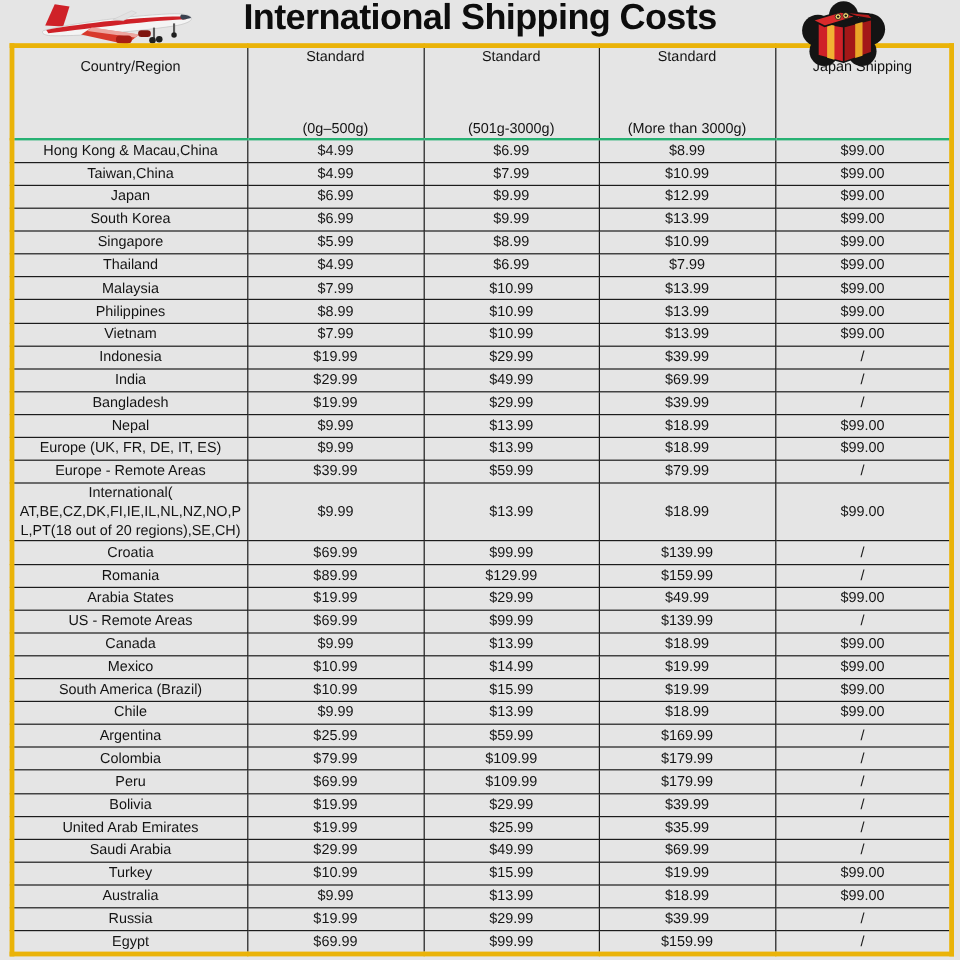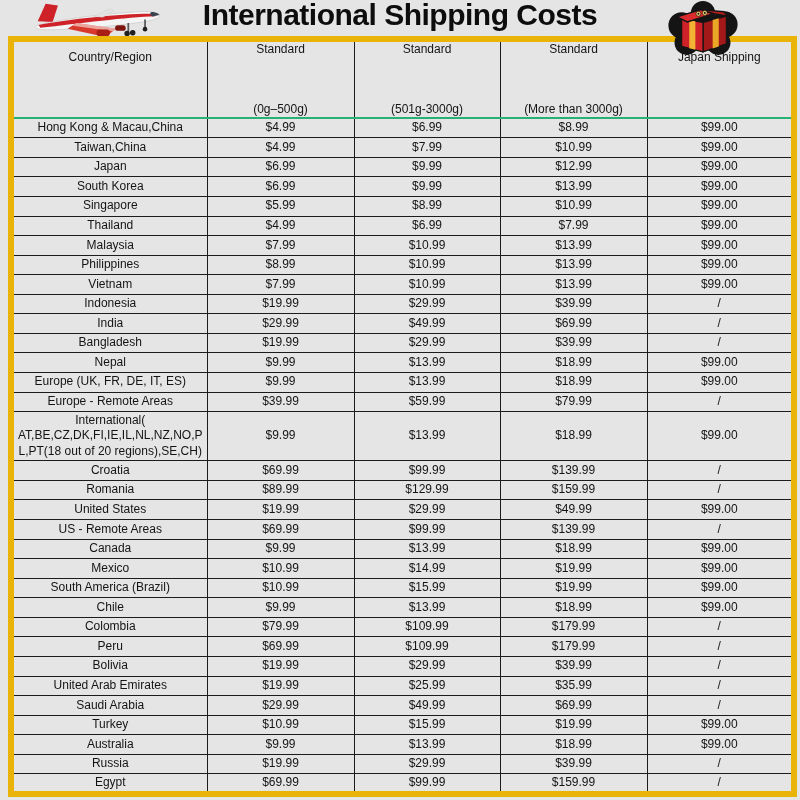--- a/index.html
+++ b/index.html
@@ -5,21 +5,21 @@
   html,body{margin:0;padding:0;background:#fff;}
   .stage{position:relative;width:800px;height:800px;background:#e5e5e5;overflow:hidden;
          font-family:"Liberation Sans", sans-serif;color:#111;}
   .page-title{position:absolute;left:0;top:-2px;width:800px;text-align:center;
          font-size:30px;font-weight:800;letter-spacing:-0.5px;color:#0d0d0d;}
   .plane{position:absolute;left:18px;top:1px;width:152px;height:44px;}
   .gift{position:absolute;left:656px;top:0px;width:94px;height:59px;z-index:6;}
 
   table.ship{position:absolute;left:8px;top:36px;width:783px;height:761px;
          border-collapse:collapse;table-layout:fixed;font-size:12px;
-         border:6px solid #eab308;}
+         border:4px solid #eab308;}
   .ship th,.ship td{border:1px solid #1c1c1c;text-align:center;vertical-align:middle;
          padding:0 4px;font-weight:400;color:#141414;line-height:1.3;}
   .ship thead th{height:40px;border-bottom:2.5px solid var(--accent,#27b173);font-size:12px;}
   .ship thead .h2{font-size:12px;margin-top:44px;}
   .ship tbody tr{height:19px;}
   .ship td.country{white-space:pre-line;word-break:break-all;text-align:center;}
 </style>
 </head>
 <body>
 
@@ -232,21 +232,21 @@
           <td>/</td>
         </tr>
         <tr>
           <td class="country">Romania</td>
           <td>$89.99</td>
           <td>$129.99</td>
           <td>$159.99</td>
           <td>/</td>
         </tr>
         <tr>
-          <td class="country">United States</td>
+          <td class="country">Arabia States</td>
           <td>$19.99</td>
           <td>$29.99</td>
           <td>$49.99</td>
           <td>$99.00</td>
         </tr>
         <tr>
           <td class="country">US - Remote Areas</td>
           <td>$69.99</td>
           <td>$99.99</td>
           <td>$139.99</td>
@@ -272,20 +272,27 @@
           <td>$15.99</td>
           <td>$19.99</td>
           <td>$99.00</td>
         </tr>
         <tr>
           <td class="country">Chile</td>
           <td>$9.99</td>
           <td>$13.99</td>
           <td>$18.99</td>
           <td>$99.00</td>
+        </tr>
+        <tr>
+          <td class="country">Argentina</td>
+          <td>$25.99</td>
+          <td>$59.99</td>
+          <td>$169.99</td>
+          <td>/</td>
         </tr>
         <tr>
           <td class="country">Colombia</td>
           <td>$79.99</td>
           <td>$109.99</td>
           <td>$179.99</td>
           <td>/</td>
         </tr>
         <tr>
           <td class="country">Peru</td>

